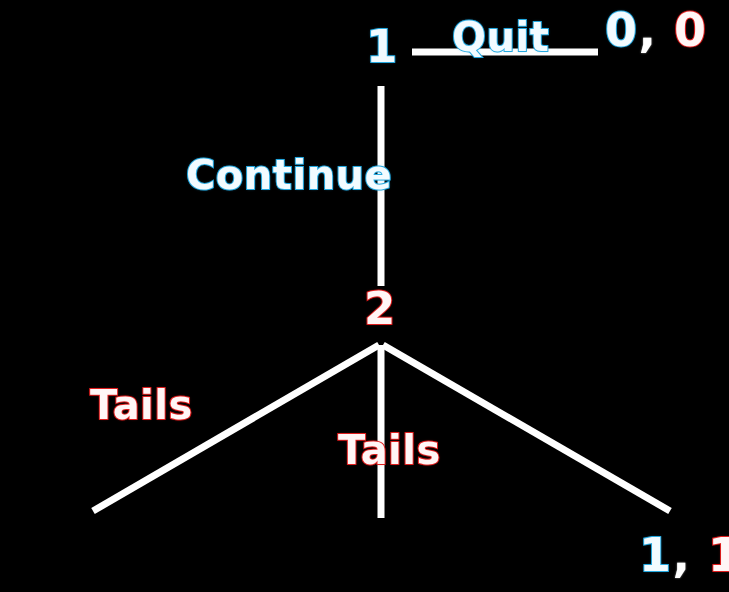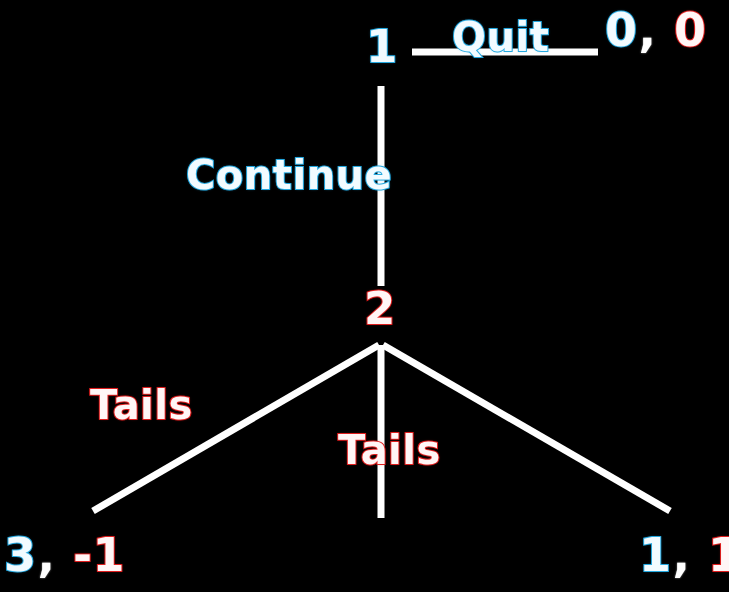--- a/index.html
+++ b/index.html
@@ -108,22 +108,19 @@
 
   <div id="act-heads" class="lbl action-lbl ink-red">Tails</div>
 
   <div id="act-tails" class="lbl action-lbl ink-red">Tails</div>
 
 
   <div id="payoff-quit" class="lbl payoff-lbl">
     <span class="ink-blue">0</span><span class="sep ink-white">,</span> <span class="ink-red">0</span>
   </div>
 
-  <div id="payoff-heads" class="lbl payoff-lbl">
-    <span class="ink-blue">3</span><span class="sep ink-white">,</span> <span class="ink-red">-1</span>
-  </div>
 
 
   <div id="payoff-pass" class="lbl payoff-lbl">
     <span class="ink-blue">1</span><span class="sep ink-white">,</span> <span class="ink-red">1</span>
   </div>
 
 </div>
 
 </body></html>

